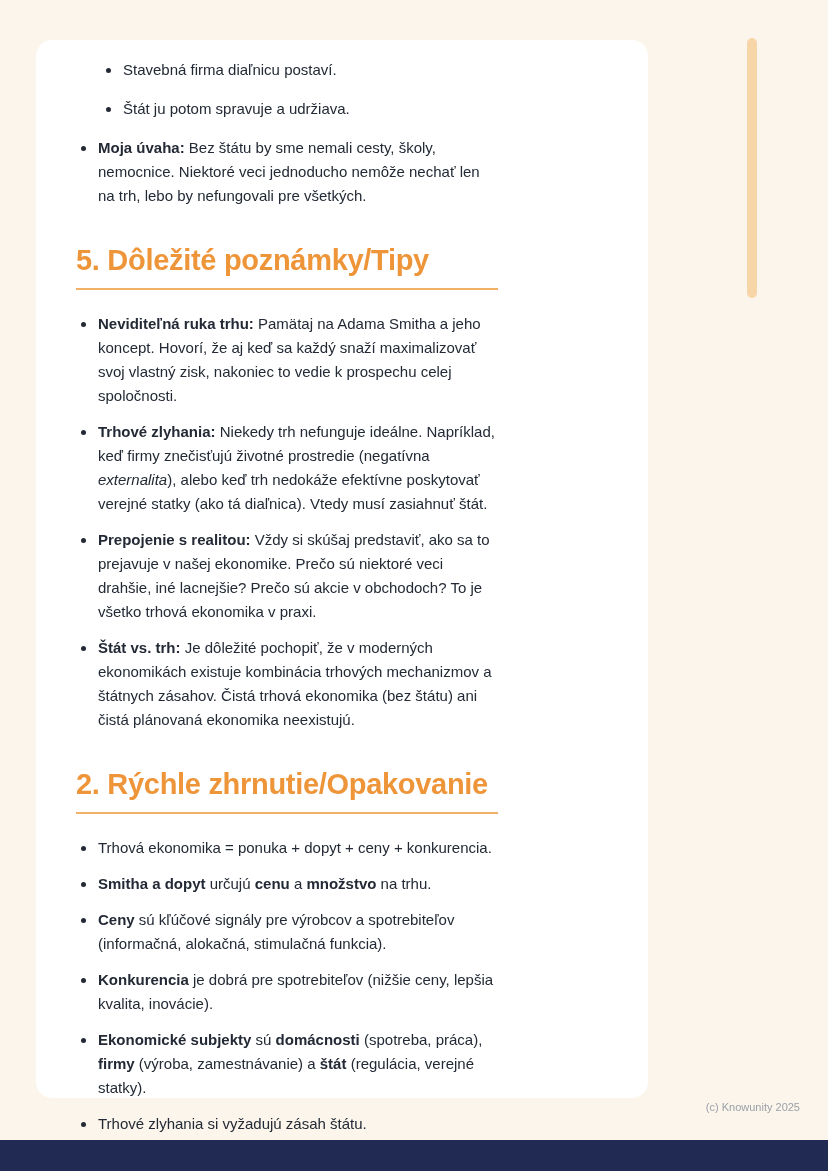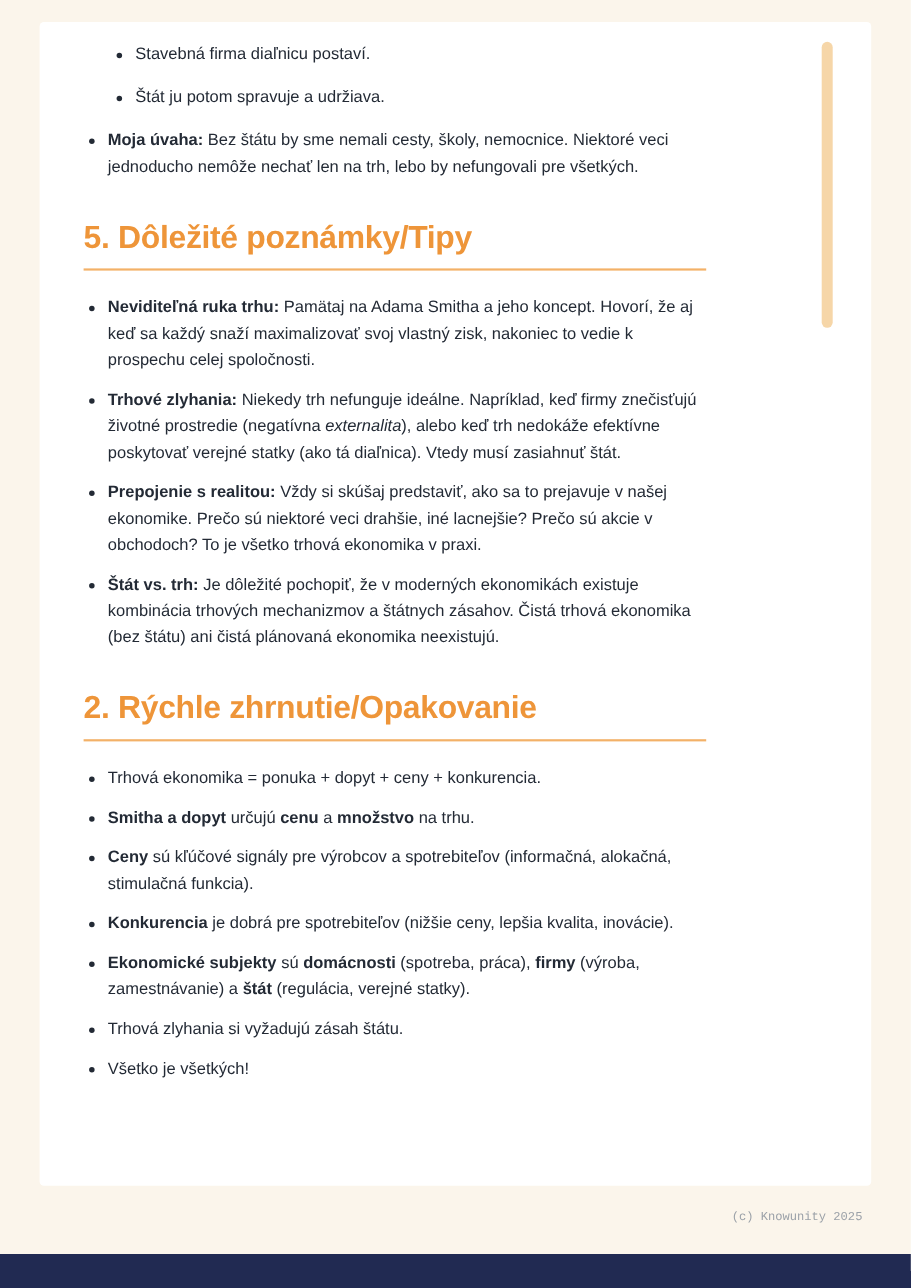--- a/index.html
+++ b/index.html
@@ -6,24 +6,24 @@
   html, body { width: 828px; height: 1171px; }
   body {
     position: relative;
     overflow: hidden;
     background: var(--bg, #fbf5eb);
     font-family: "Liberation Sans", "DejaVu Sans", sans-serif;
     color: var(--text, #232a35);
   }
   .page {
     position: absolute;
-    left: 36px; top: 20px;
-    width: 756px; height: 1058px;
+    left: 36px; top: 40px;
+    width: 612px; height: 1058px;
     background: var(--page, #ffffff);
-    border-radius: 4px;
+    border-radius: 16px;
   }
   .content {
     margin: 18px 150px 0 40px; 
   }
   ul.list { list-style: none; }
   ul.list li {
     position: relative;
     padding-left: 22px;
     margin-bottom: 12px;
     font-size: 15px;
@@ -59,25 +59,24 @@
   .scrollbar-thumb {
     position: absolute;
     left: 747px; top: 38px;
     width: 10px; height: 260px;
     border-radius: 6px;
     background: var(--scrollbar, #f6d6a8);
     cursor: pointer;
   }
   .footer {
     position: absolute;
-    right: 44px; top: 1100px;
+    right: 28px; top: 1100px;
     font-size: 11px;
     line-height: 14px;
     color: var(--footer-text, #9ba1a8);
-    font-family: Liberation Mono, monospace;
   }
   .bottom-bar {
     position: absolute;
     left: 0; top: 1140px;
     width: 828px; height: 31px;
     background: var(--bottom-bar, #212a52);
   }
 </style>
 </head>
 <body>
@@ -103,21 +102,21 @@
 
     <h2 class="section-title">2. Rýchle zhrnutie/Opakovanie</h2>
     <hr class="rule">
 
     <ul class="list">
       <li><span>Trhová ekonomika = ponuka + dopyt + ceny + konkurencia.</span></li>
       <li><span class="b">Smitha a dopyt</span><span> určujú </span><span class="b">cenu</span><span> a </span><span class="b">množstvo</span><span> na trhu.</span></li>
       <li><span class="b">Ceny</span><span> sú kľúčové signály pre výrobcov a spotrebiteľov (informačná, alokačná, stimulačná funkcia).</span></li>
       <li><span class="b">Konkurencia</span><span> je dobrá pre spotrebiteľov (nižšie ceny, lepšia kvalita, inovácie).</span></li>
       <li><span class="b">Ekonomické subjekty</span><span> sú </span><span class="b">domácnosti</span><span> (spotreba, práca), </span><span class="b">firmy</span><span> (výroba, zamestnávanie) a </span><span class="b">štát</span><span> (regulácia, verejné statky).</span></li>
-      <li><span>Trhová zlyhania si vyžadujú zásah štátu.</span></li>
+      <li><span>Trhové zlyhania si vyžadujú zásah štátu.</span></li>
       <li><span>Všetko je všetkých!</span></li>
     </ul>
 
   </div>
 </div>
 
 <div class="scrollbar-thumb"></div>
 
 <div class="footer">(c) Knowunity 2025</div>
 

